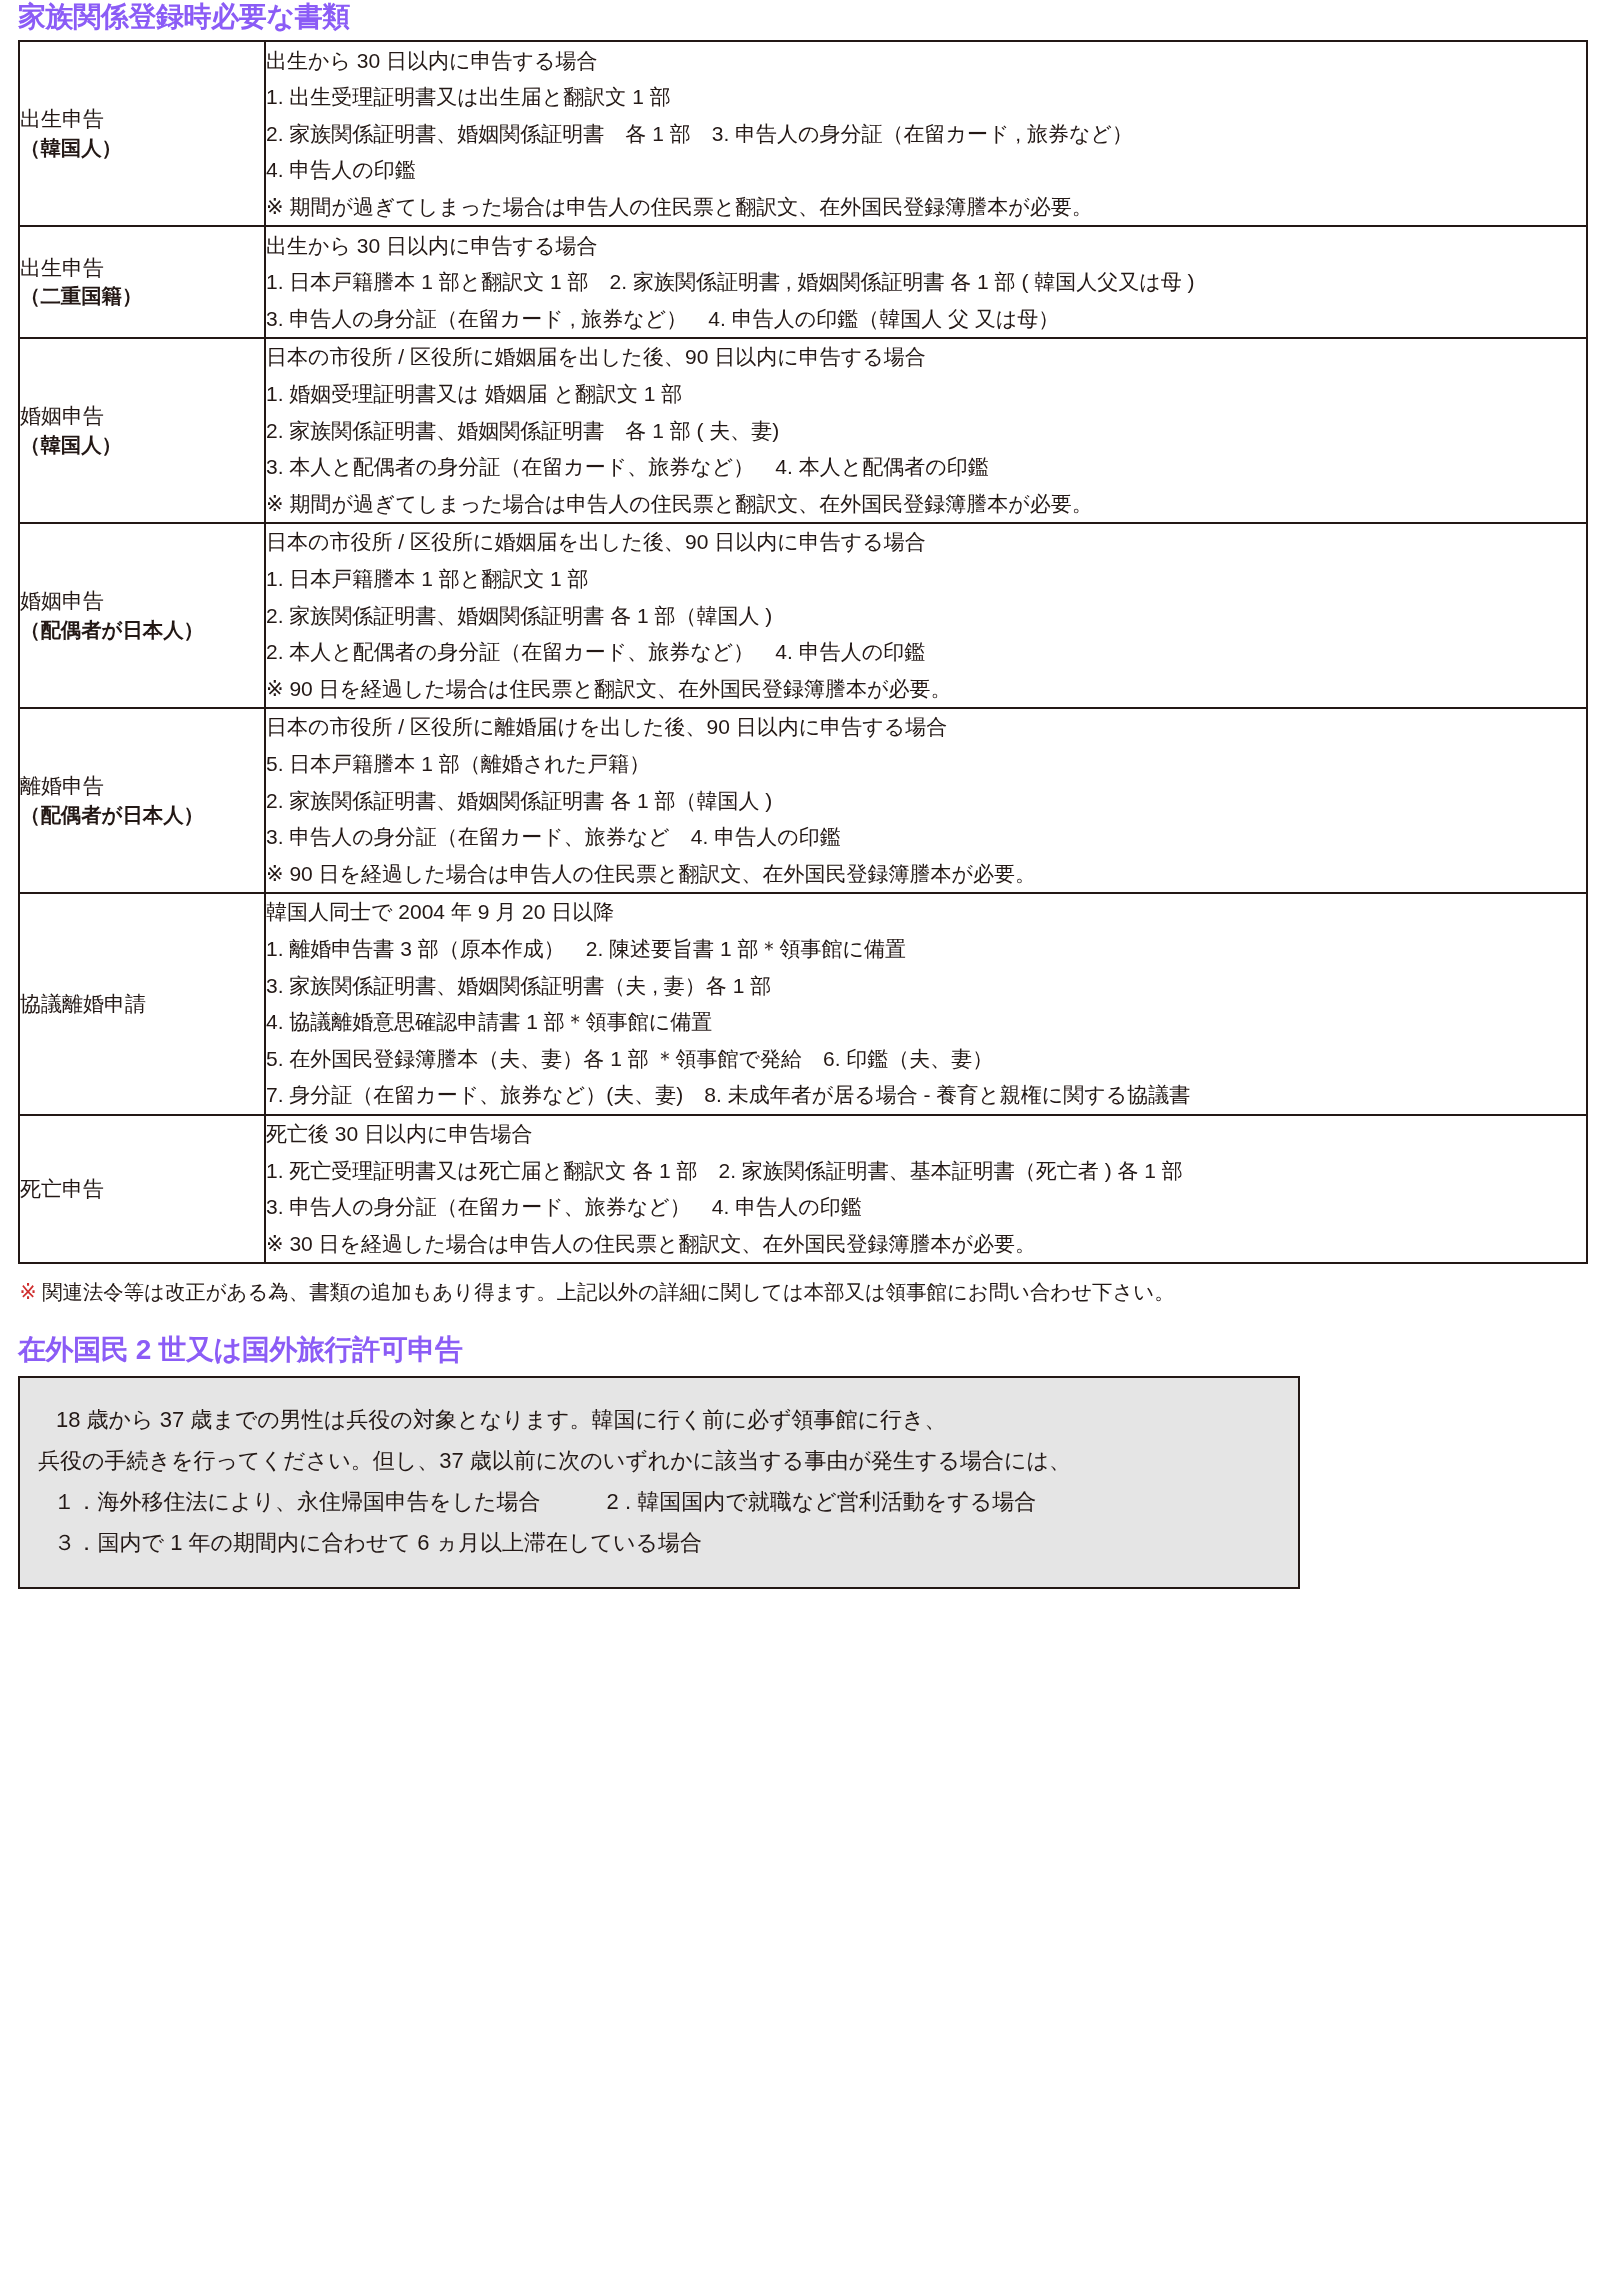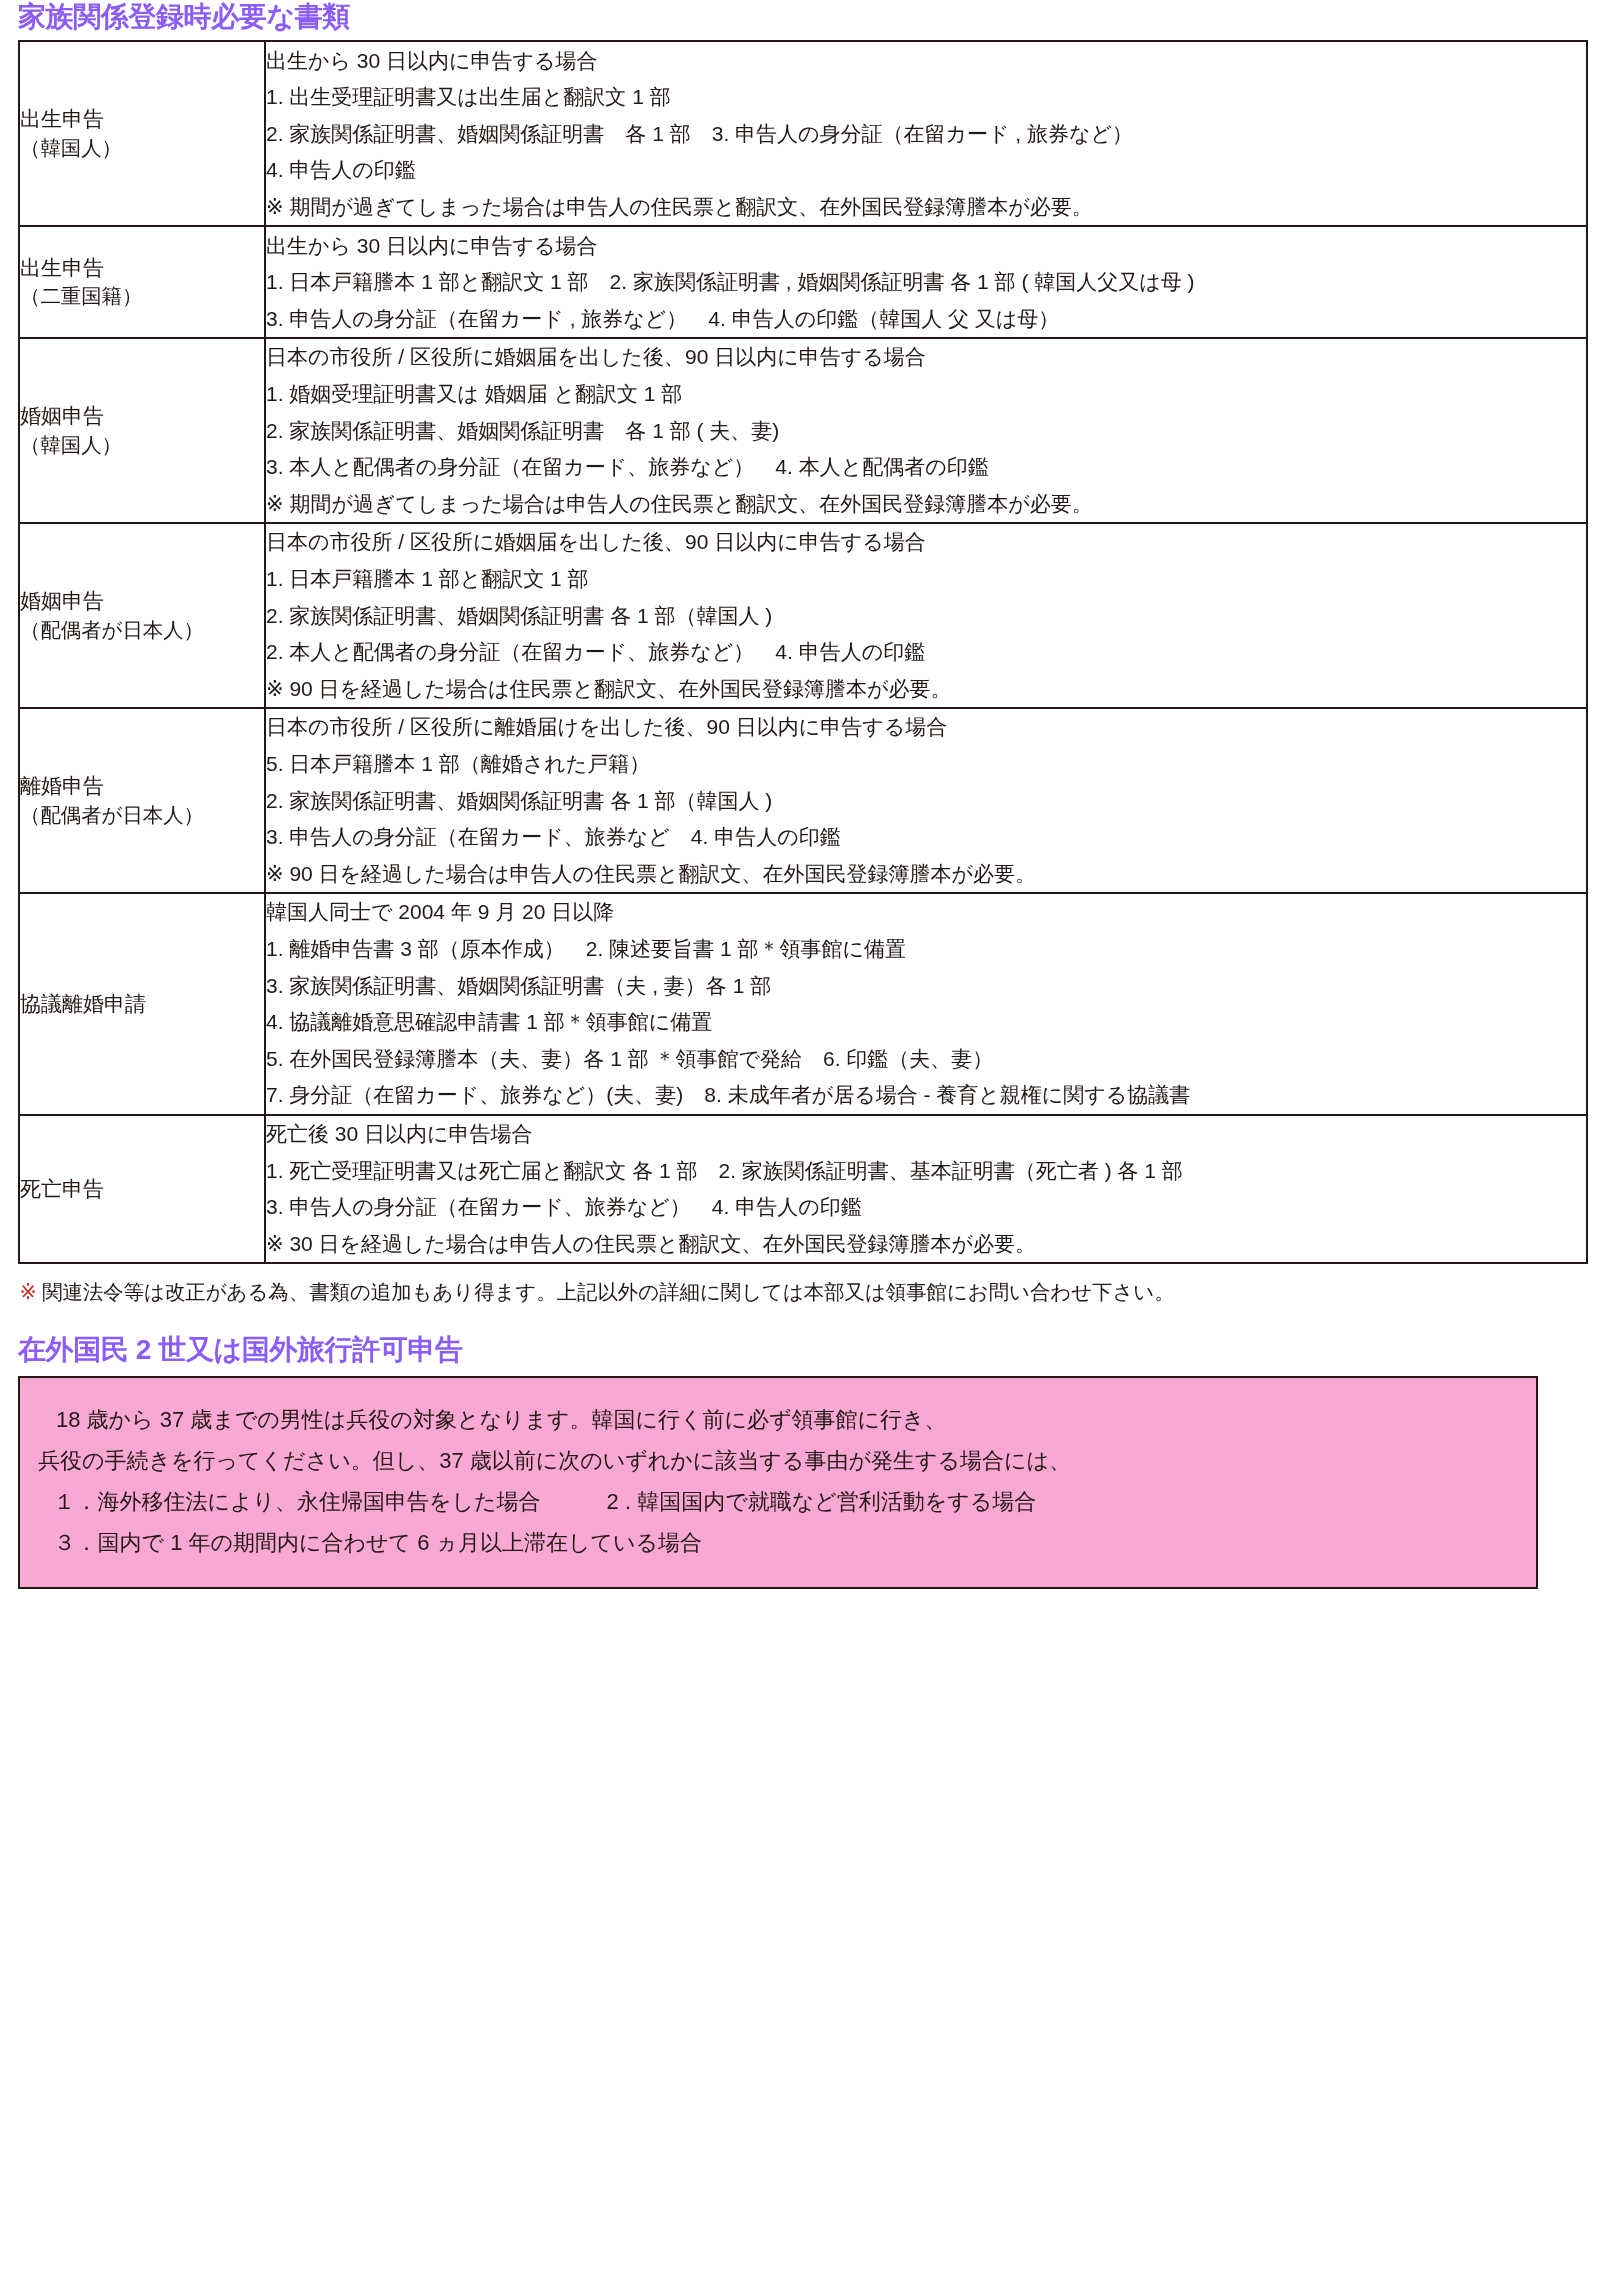--- a/index.html
+++ b/index.html
@@ -57,20 +57,21 @@
     text-align: left;
     font-size: 21px;
     line-height: 29.5px;
     padding: 7px 4.2px;
     color: #231815;
     white-space: nowrap;
   }
   td.label-cell .sub {
     display: block;
     font-size: 20.4px;
+    font-weight: bold;
   }
 
   td.body-cell {
     padding: 11.2px 0 12.6px 15.5px;
     font-size: 21px;
     line-height: 24px;
     color: #231815;
     margin-top: 20px;
   }
   td.body-cell .line {
@@ -86,24 +87,24 @@
     color: #231815;
     padding: 14px 0 2.8px 1.4px;
     white-space: nowrap;
   }
   .footnote .mark {
     color: #cf2e2e;
   }
 
   
   .notice-box {
-    width: 1520px;
+    width: 1282px;
     box-sizing: border-box;
     border: 2.1px solid #231815;
-    background: #f9a8d4;
+    background: #e5e5e5;
     padding: 21px 18px 24px 18px;
   }
   .notice-box .line {
     display: block;
     font-size: 22px;
     line-height: 27px;
     padding: 7px 0;
     color: #231815;
     white-space: nowrap;
   }

